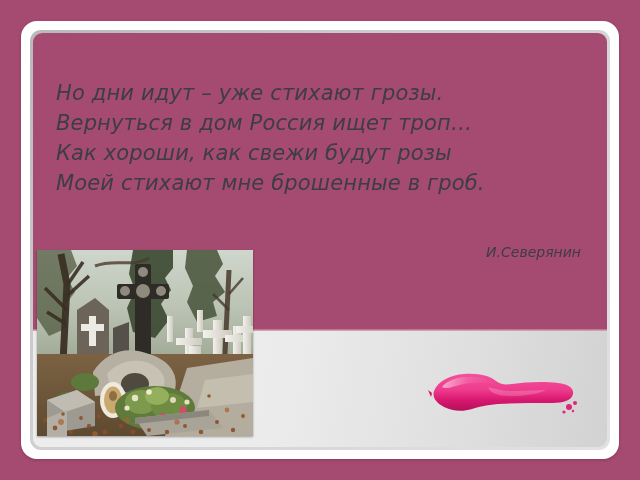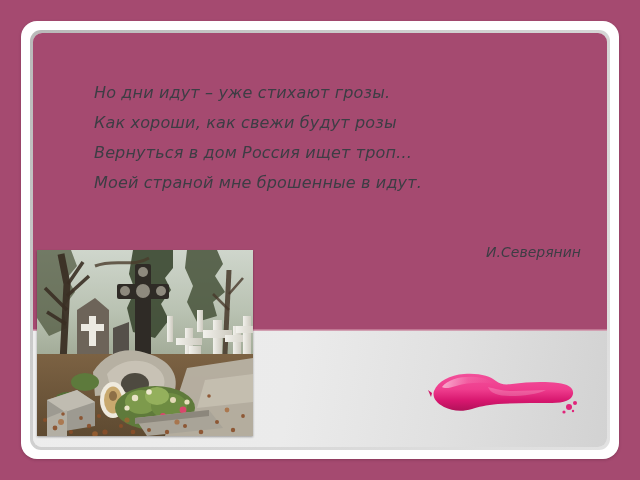--- a/index.html
+++ b/index.html
@@ -89,26 +89,25 @@
   
   .poem {
     position: absolute;
     left: 23px;
     top: 45px;
     width: 500px;
   }
   .poem-line {
     font-family: "DejaVu Sans", sans-serif;
     font-style: italic;
-    font-size: 16px;
+    font-size: 21px;
     line-height: 30px;
     color: #3d3d44;
     white-space: nowrap;
     letter-spacing: 0.15px;
-    margin-left: 38px;
   }
 
   .attribution {
     position: absolute;
     right: 26px;
     top: 206px;
     font-family: "DejaVu Sans", sans-serif;
     font-style: italic;
     font-size: 14px;
     line-height: 26px;
@@ -149,23 +148,23 @@
   <div class="frame-bevel"></div>
 
   <div class="plate">
 
     <div class="plate-top"></div>
     <div class="plate-top-hairline"></div>
     <div class="plate-bottom"></div>
 
     <div class="poem">
       <div class="poem-line">Но дни идут – уже стихают грозы.</div>
+      <div class="poem-line">Вернуться в дом Россия ищет троп…</div>
       <div class="poem-line">Как хороши, как свежи будут розы</div>
-      <div class="poem-line">Вернуться в дом Россия ищет троп…</div>
-      <div class="poem-line">Моей страной мне брошенные в идут.</div>
+      <div class="poem-line">Моей стихают мне брошенные в гроб.</div>
     </div>
 
     <div class="attribution">И.Северянин</div>
 
     <div class="photo">
       <svg viewBox="0 0 216 186" preserveAspectRatio="none" aria-hidden="true">
         <defs>
           <linearGradient id="sky" x1="0" y1="0" x2="0" y2="1">
             <stop offset="0" stop-color="#cfd6cc"></stop>
             <stop offset="0.55" stop-color="#b9c2b2"></stop>

